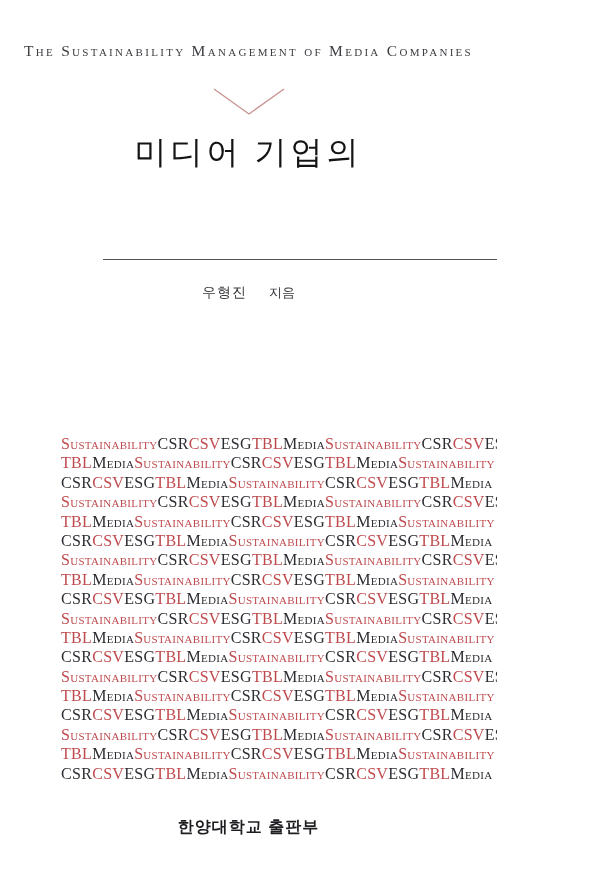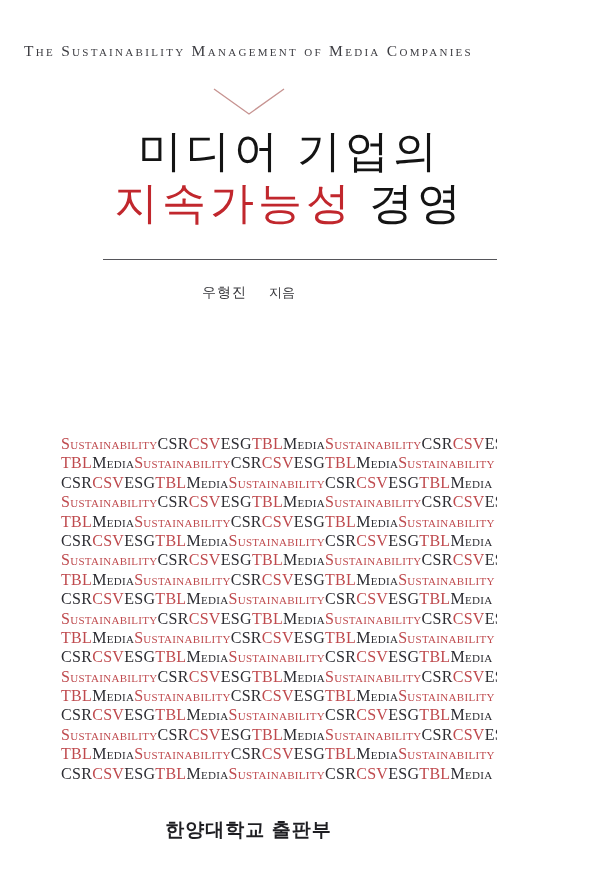--- a/index.html
+++ b/index.html
@@ -36,26 +36,25 @@
     height: 28px;
   }
 
   
   .kor-title {
     position: absolute;
     top: 126px;
     left: 0;
     width: 100%;
     text-align: center;
-    font-size: 44px;
+    font-size: 32px;
     line-height: 52px;
     letter-spacing: 4px;
     color: #141414;
     font-weight: 400;
-    padding-left: 41px;
   }
   .kor-title .red { color: var(--title-red, #c1272d); }
 
   
   .divider {
     position: absolute;
     top: 259px;
     left: 103px;
     width: 394px;
     height: 1px;
@@ -98,41 +97,40 @@
 
   
   .publisher {
     position: absolute;
     top: 817px;
     left: 0;
     width: 100%;
     text-align: center;
     font-family: "Liberation Sans", "DejaVu Sans", sans-serif;
     font-weight: bold;
-    font-size: 19px;
+    font-size: 16px;
     letter-spacing: 1px;
     color: #1e1e22;
   }
 </style>
 </head>
 <body>
 
 <div class="page">
 
   <div class="eng-title">The Sustainability Management of Media Companies</div>
 
   <div class="chevron-wrap">
     <svg width="72" height="28" viewBox="0 0 72 28">
       <polyline id="chevron-line" points="1,1 36,26 71,1" fill="none" stroke="#c79492" stroke-width="1.4"></polyline>
     </svg>
   </div>
 
   <div class="kor-title">
     <div>미디어 기업의</div>
-    <div><span class="red">지속가능성</span><span> 경영</span></div>
   </div>
 
   <div class="divider"></div>
 
   <div class="author">
     <span class="author-name">우형진</span><span class="author-suffix">지음</span>
   </div>
 
   <div class="kw-block">
       <div class="kw-line">

